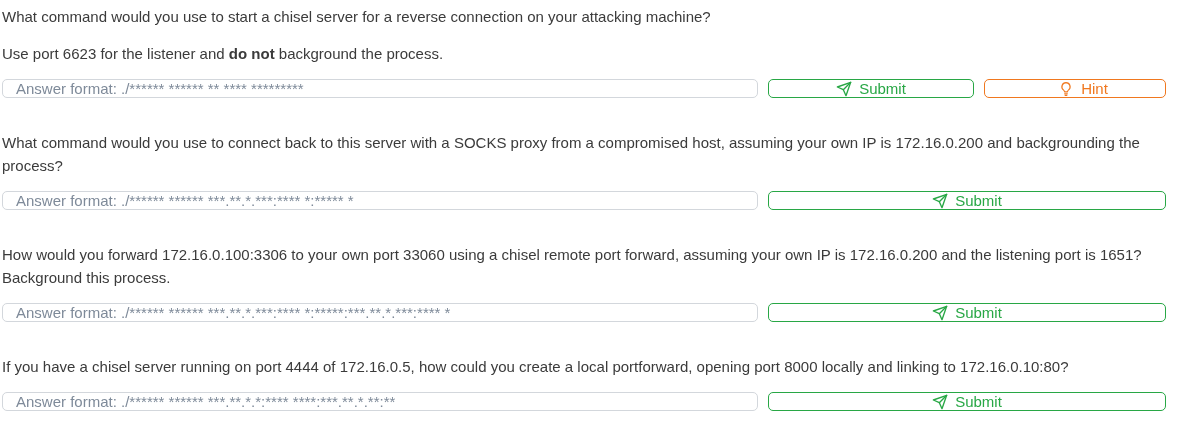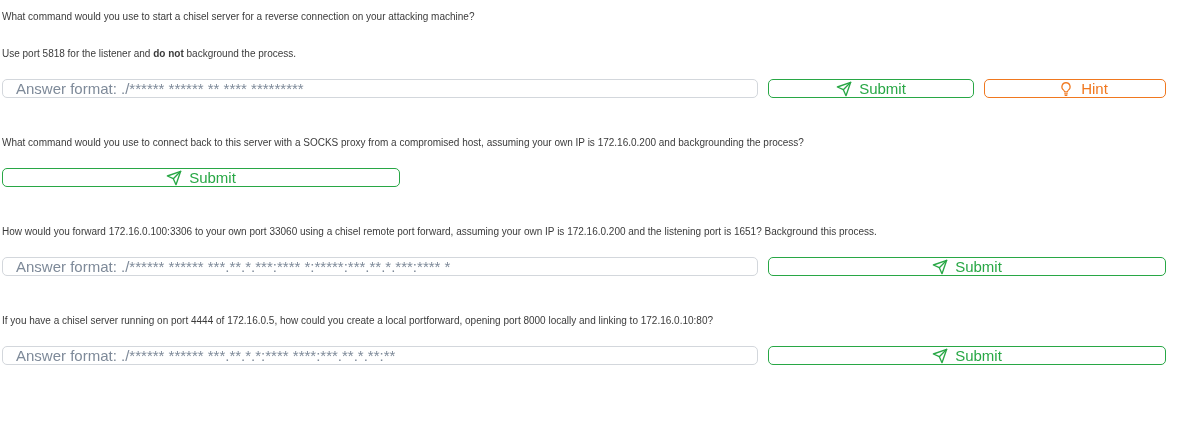--- a/index.html
+++ b/index.html
@@ -15,21 +15,21 @@
     width:1178px;
     min-height:437px;
     font-family:"Liberation Sans", sans-serif;
     color:var(--text);
     font-size:15px;
   }
   .page{padding:5px 12px 10px 2px;}
   .prompt{
     margin:0 0 14px 0;
     line-height:23px;
-    font-size:10px;
+    font-size:15px;
     color:var(--text);
   }
   .prompt b{font-weight:bold;margin-top:43px;}
   .answer-row{
     display:flex;
     gap:10px;
     height:34px;
     margin:0 0 18px 0;
     align-items:flex-start;
   }
@@ -78,21 +78,21 @@
   .btn-hint{width:182px;flex:0 0 182px;padding-left:16px;}
   .btn-submit-wide{width:100%;flex:1 1 auto;}
 </style>
 </head>
 <body>
 
 <div class="page">
 
   <div>
     <p class="prompt"><span>What command would you use to start a chisel server for a reverse connection on your attacking machine?</span></p>
-    <p class="prompt"><span>Use port 5818 for the listener and </span><b>do not</b><span> background the process.</span></p>
+    <p class="prompt"><span>Use port 6623 for the listener and </span><b>do not</b><span> background the process.</span></p>
     <div class="answer-row">
       <input type="text" class="answer-input" placeholder="Answer format: ./****** ****** ** **** *********" style="">
       <div class="actions">
         <button class="btn btn-green btn-submit-narrow">
           <span class="icon">
             <svg width="16" height="16" viewBox="0 0 24 24" fill="none" stroke="currentColor" stroke-width="2" stroke-linecap="round" stroke-linejoin="round">
                 <line x1="22" y1="2" x2="11" y2="13"></line>
                 <polygon points="22 2 15 22 11 13 2 9 22 2"></polygon>
               </svg>
           </span>
@@ -108,20 +108,21 @@
           </span>
           <span>Hint</span>
         </button>
       </div>
     </div>
   </div>
 
   <div>
     <p class="prompt">What command would you use to connect back to this server with a SOCKS proxy from a compromised host, assuming your own IP is 172.16.0.200 and backgrounding the process?</p>
     <div class="answer-row">
+      <input type="text" class="answer-input" placeholder="Answer format: ./****** ****** ***.**.*.***:**** *:***** *" style="">
       <div class="actions">
         <button class="btn btn-green btn-submit-wide">
           <span class="icon">
             <svg width="16" height="16" viewBox="0 0 24 24" fill="none" stroke="currentColor" stroke-width="2" stroke-linecap="round" stroke-linejoin="round">
                 <line x1="22" y1="2" x2="11" y2="13"></line>
                 <polygon points="22 2 15 22 11 13 2 9 22 2"></polygon>
               </svg>
           </span>
           <span>Submit</span>
         </button>

